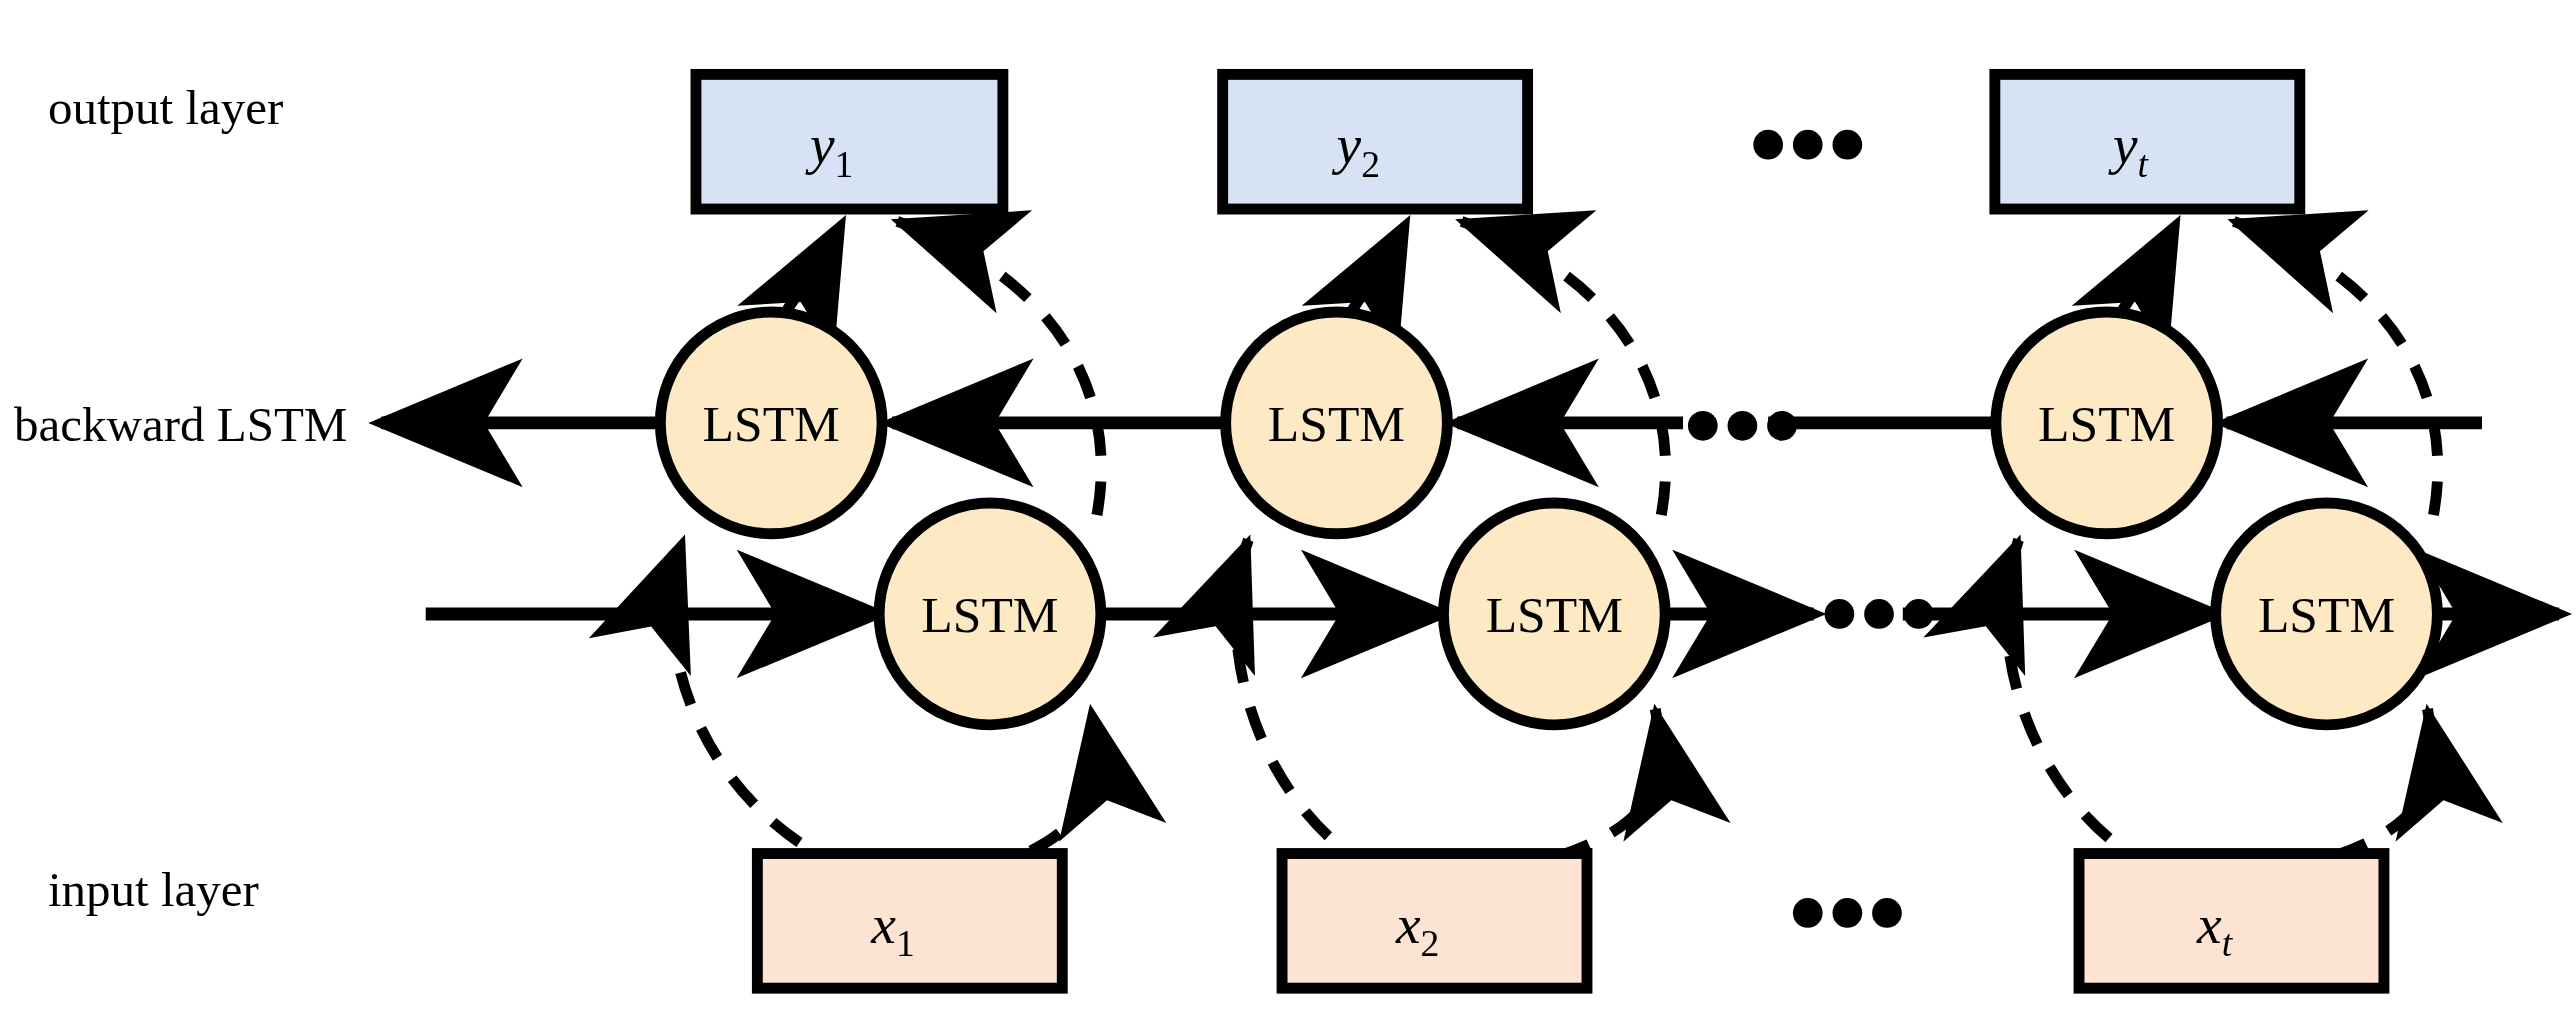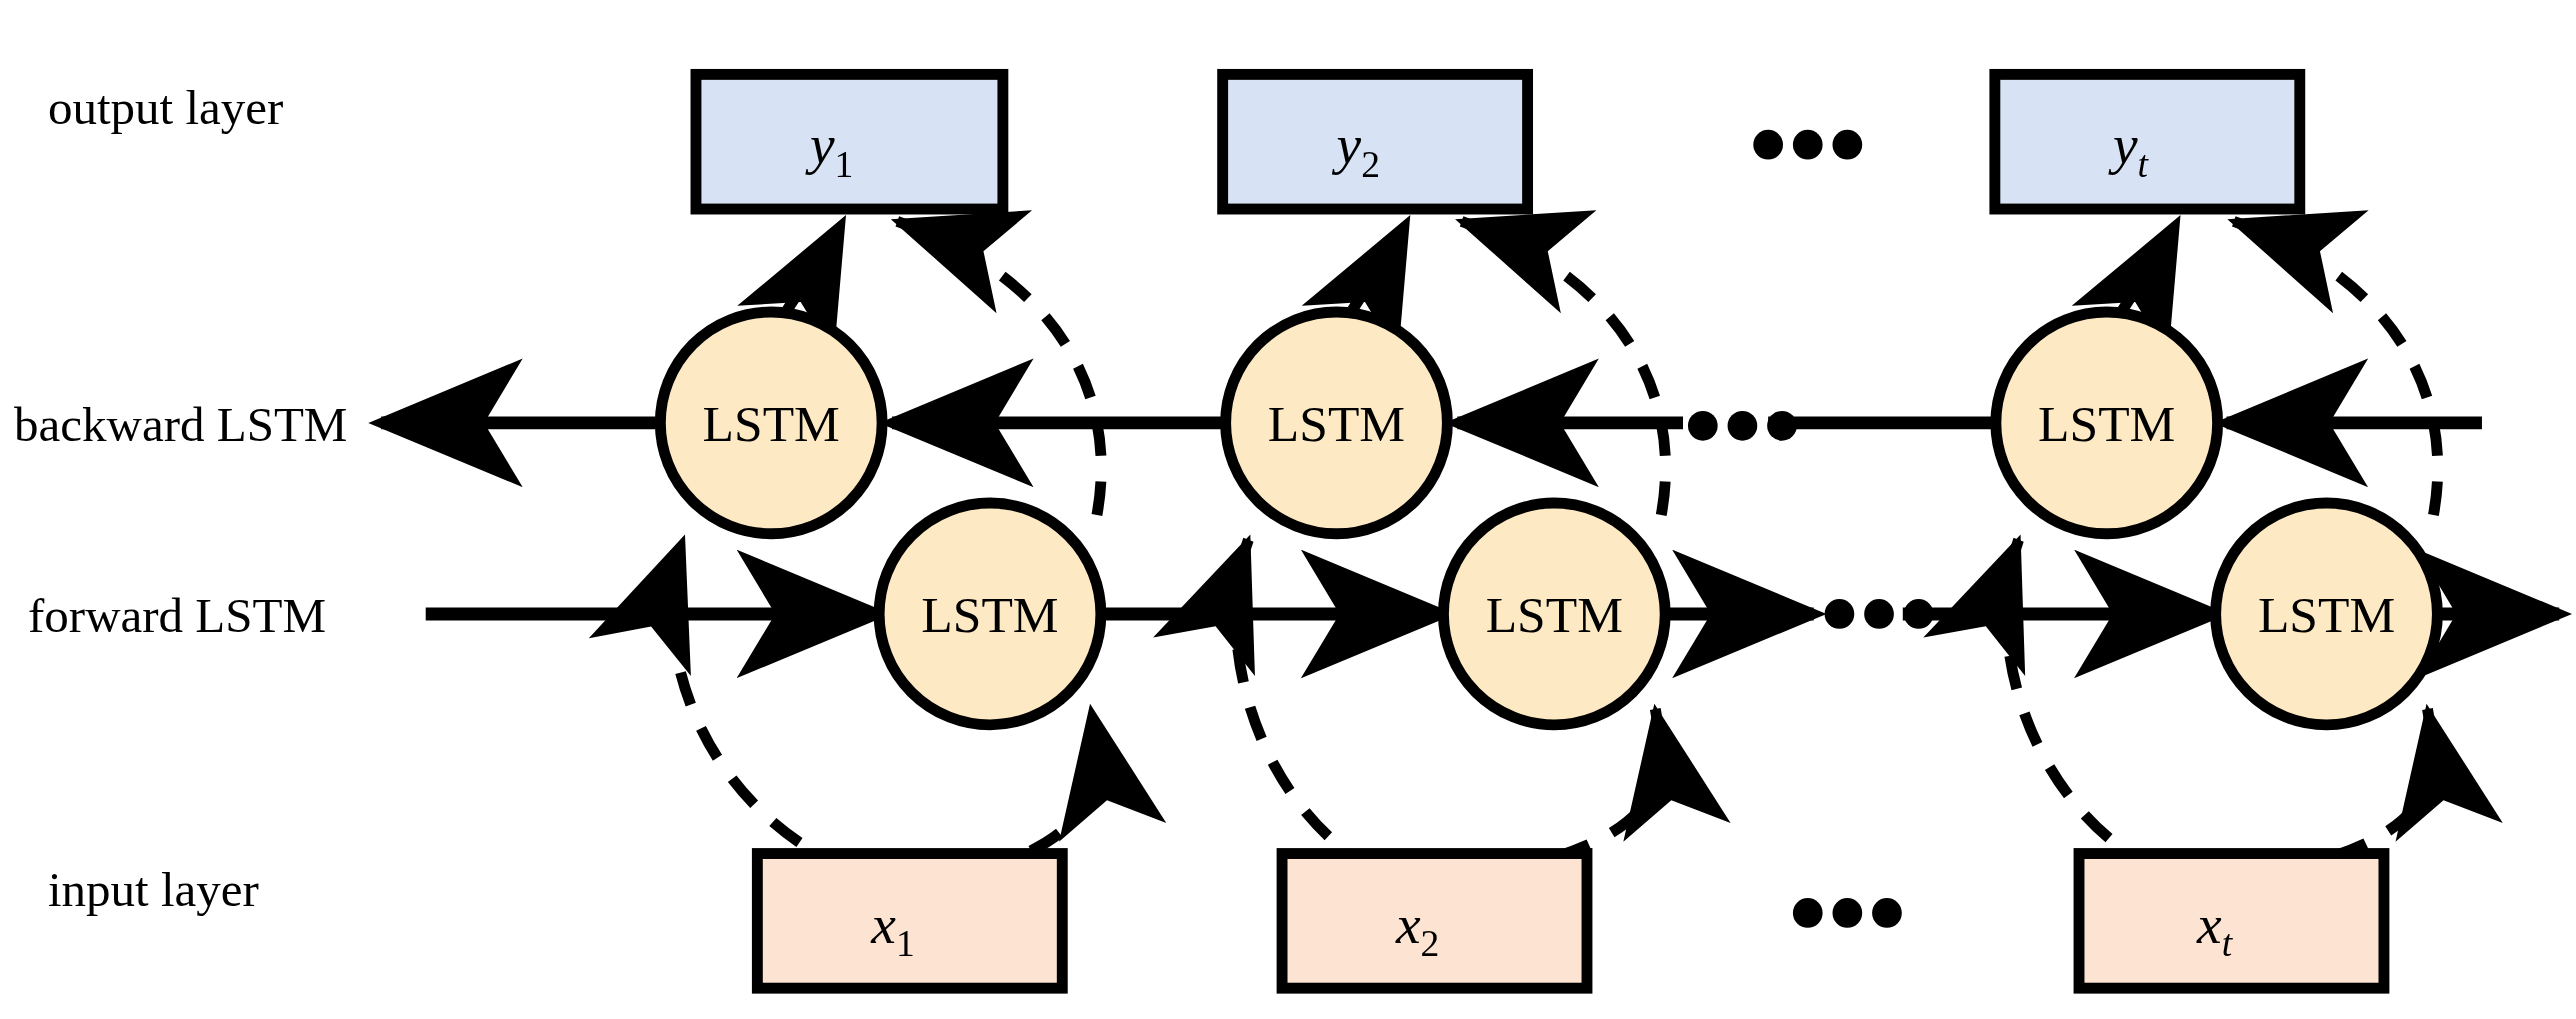--- a/index.html
+++ b/index.html
@@ -30,21 +30,20 @@
     font-size:38px; fill:#000; font-style:italic;
   }
 </style>
 </head>
 <body>
 
 <div id="stage">
 
   <div class="rowlabel" style="left:48px;  top:83px;">output layer</div>
   <div class="rowlabel" style="left:14px;  top:400px;">backward LSTM</div>
-  <div class="rowlabel" style="left:28px;  top:591px;">forward LSTM</div>
   <div class="rowlabel" style="left:48px;  top:865px;">input layer</div>
 
   <svg viewBox="0 0 2602 1030" xmlns="http://www.w3.org/2000/svg">
     <defs>
       <marker id="ah" markerWidth="13" markerHeight="13" refX="11" refY="5.0" orient="auto" markerUnits="strokeWidth">
         <path d="M0,0 L12,5 L0,10 L3,5 z" fill="#000"></path>
       </marker>
       <marker id="ahd" markerWidth="14" markerHeight="14" refX="11.5" refY="5.0" orient="auto" markerUnits="strokeWidth">
         <path d="M0,0 L12,5 L0,10 L3,5 z" fill="#000"></path>
       </marker>

